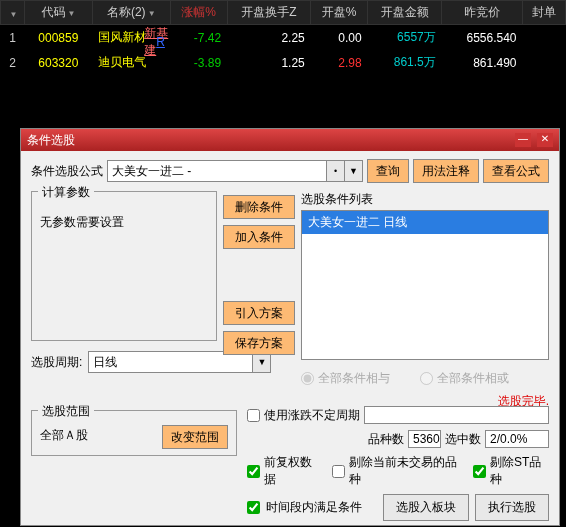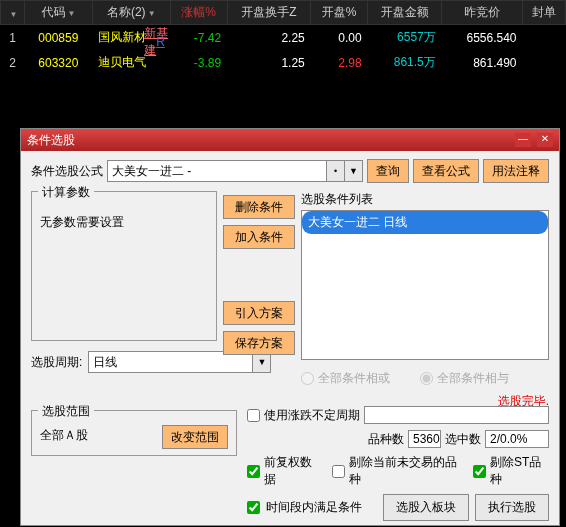--- a/index.html
+++ b/index.html
@@ -42,21 +42,21 @@
 .period-row { display: flex; align-items: center; gap: 6px; margin-top: 10px; }
 .period-row .combo { flex: 1; }
 
 .mid-col { display: flex; flex-direction: column; gap: 6px; padding-top: 4px; }
 .mid-col .btn { width: 72px; }
 .mid-spacer { height: 40px; }
 
 .right-col { flex: 1; }
 .right-label { color: #000; margin-bottom: 2px; }
 .cond-list { border: 1px solid #888; background: #fff; height: 150px; }
-.cond-item { background: #2a7de1; color: #fff; padding: 3px 6px; border-radius: 9px; }
+.cond-item { background: #2a7de1; color: #fff; padding: 3px 6px; }
 
 .radio-row { display: flex; gap: 30px; margin-top: 10px; color: #aaa; font-size: 12px; }
 .radio-row label { display: flex; align-items: center; gap: 4px; }
 .status-text { color: #d00; text-align: right; margin-top: 6px; }
 
 .scope-row { display: flex; gap: 6px; }
 .scope-box { width: 206px; height: 46px; }
 .scope-text { margin-top: 10px; color: #000; }
 .scope-btn { position: absolute; right: 8px; top: 14px; }
 
@@ -125,22 +125,22 @@
   </div>
   <div class="dialog-body">
     <div class="row1">
       <span class="label">条件选股公式</span>
       <div class="combo">
         <input type="text" value="大美女一进二 -" style="">
         <div class="cbtn">•</div>
         <div class="cbtn">▼</div>
       </div>
       <button class="btn">查询</button>
+      <button class="btn">用法注释</button>
       <button class="btn">查看公式</button>
-      <button class="btn">用法注释</button>
     </div>
 
     <div class="main-area">
       <div class="left-col">
         <div class="fieldset param-box">
           <span class="legend">计算参数</span>
           <div class="param-text">无参数需要设置</div>
         </div>
         <div class="period-row">
           <span class="label">选股周期:</span>
@@ -159,26 +159,26 @@
         <button class="btn">保存方案</button>
       </div>
 
       <div class="right-col">
         <div class="right-label">选股条件列表</div>
         <div class="cond-list">
           <div class="cond-item">大美女一进二  日线</div>
         </div>
         <div class="radio-row">
           <label>
+              <input type="radio" disabled="" checked="" style=""> 
+              <span>全部条件相与</span>
+            </label>
+          <label>
               <input type="radio" disabled="" style=""> 
               <span>全部条件相或</span>
-            </label>
-          <label>
-              <input type="radio" disabled="" checked="" style=""> 
-              <span>全部条件相与</span>
             </label>
         </div>
         <div class="status-text">选股完毕.</div>
       </div>
     </div>
 
     <div class="scope-row">
       <div class="fieldset scope-box">
         <span class="legend">选股范围</span>
         <div class="scope-text">全部Ａ股</div>

